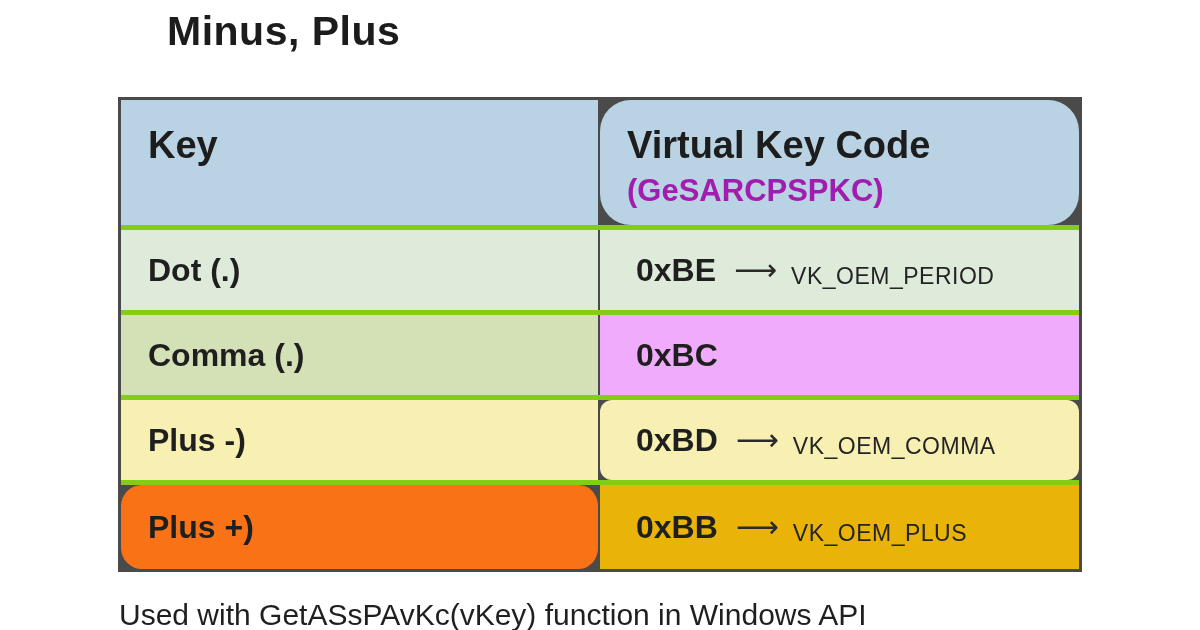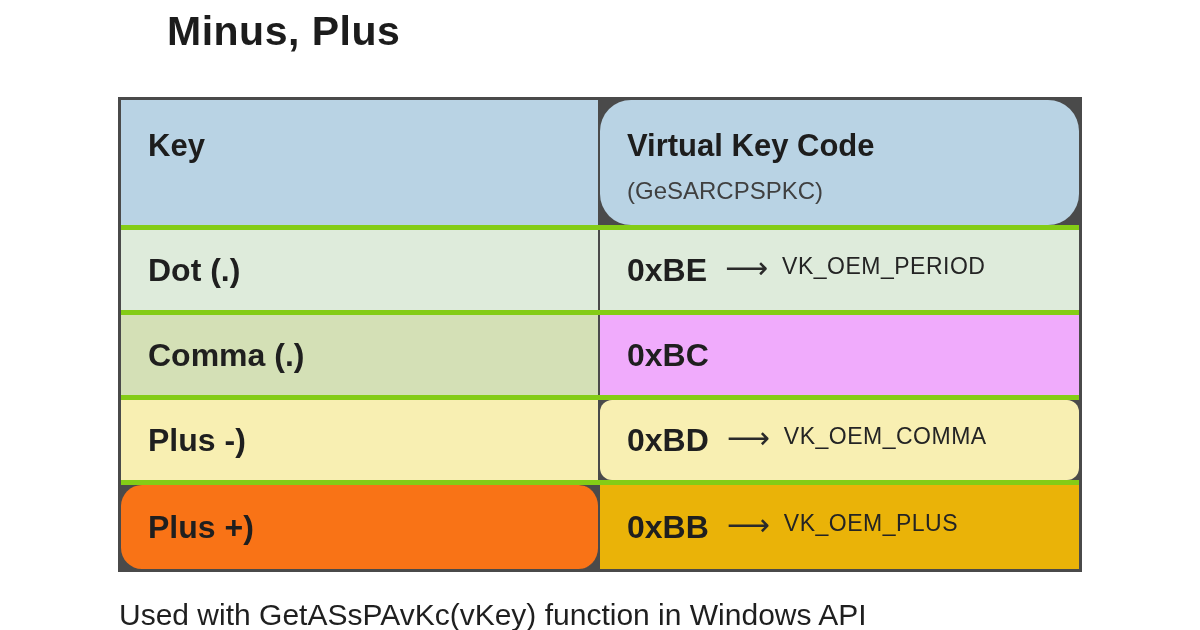--- a/index.html
+++ b/index.html
@@ -35,39 +35,40 @@
     display: flex;
     flex-direction: column;
     justify-content: center;
   }
   .t-cell.first { border-right: 2px solid #4a4a4a; }
   .t-row.header { height: 125px; }
   .t-row.header .t-cell { justify-content: flex-start; padding-top: 22px; }
   .t-row.data { height: 85px; }
   .t-row.data.last { height: 89px; }
   .th-label {
-    font-size: 31px;
+    font-size: 38px;
     font-weight: 700;
     line-height: 47px;
     color: #1d1d1d;
   }
   .th-sublabel {
-    font-size: 24px;
-    font-weight: 400;
+    font-size: 31px;
+    font-weight: 700;
     line-height: 44px;
-    color: #404040;
+    color: #a21caf;
   }
   .key-label {
     font-size: 32px;
     font-weight: 700;
     color: #1f1f1f;
   }
   .code-line {
     display: flex;
-    align-items: flex-start;
+    align-items: flex-end;
+    margin-left: 9px;
   }
   .code-value {
     font-size: 32px;
     font-weight: 700;
     color: #1f1f1f;
   }
   .vk-arrow {
     font-size: 30px;
     font-weight: 400;
     color: #2a2a2a;

